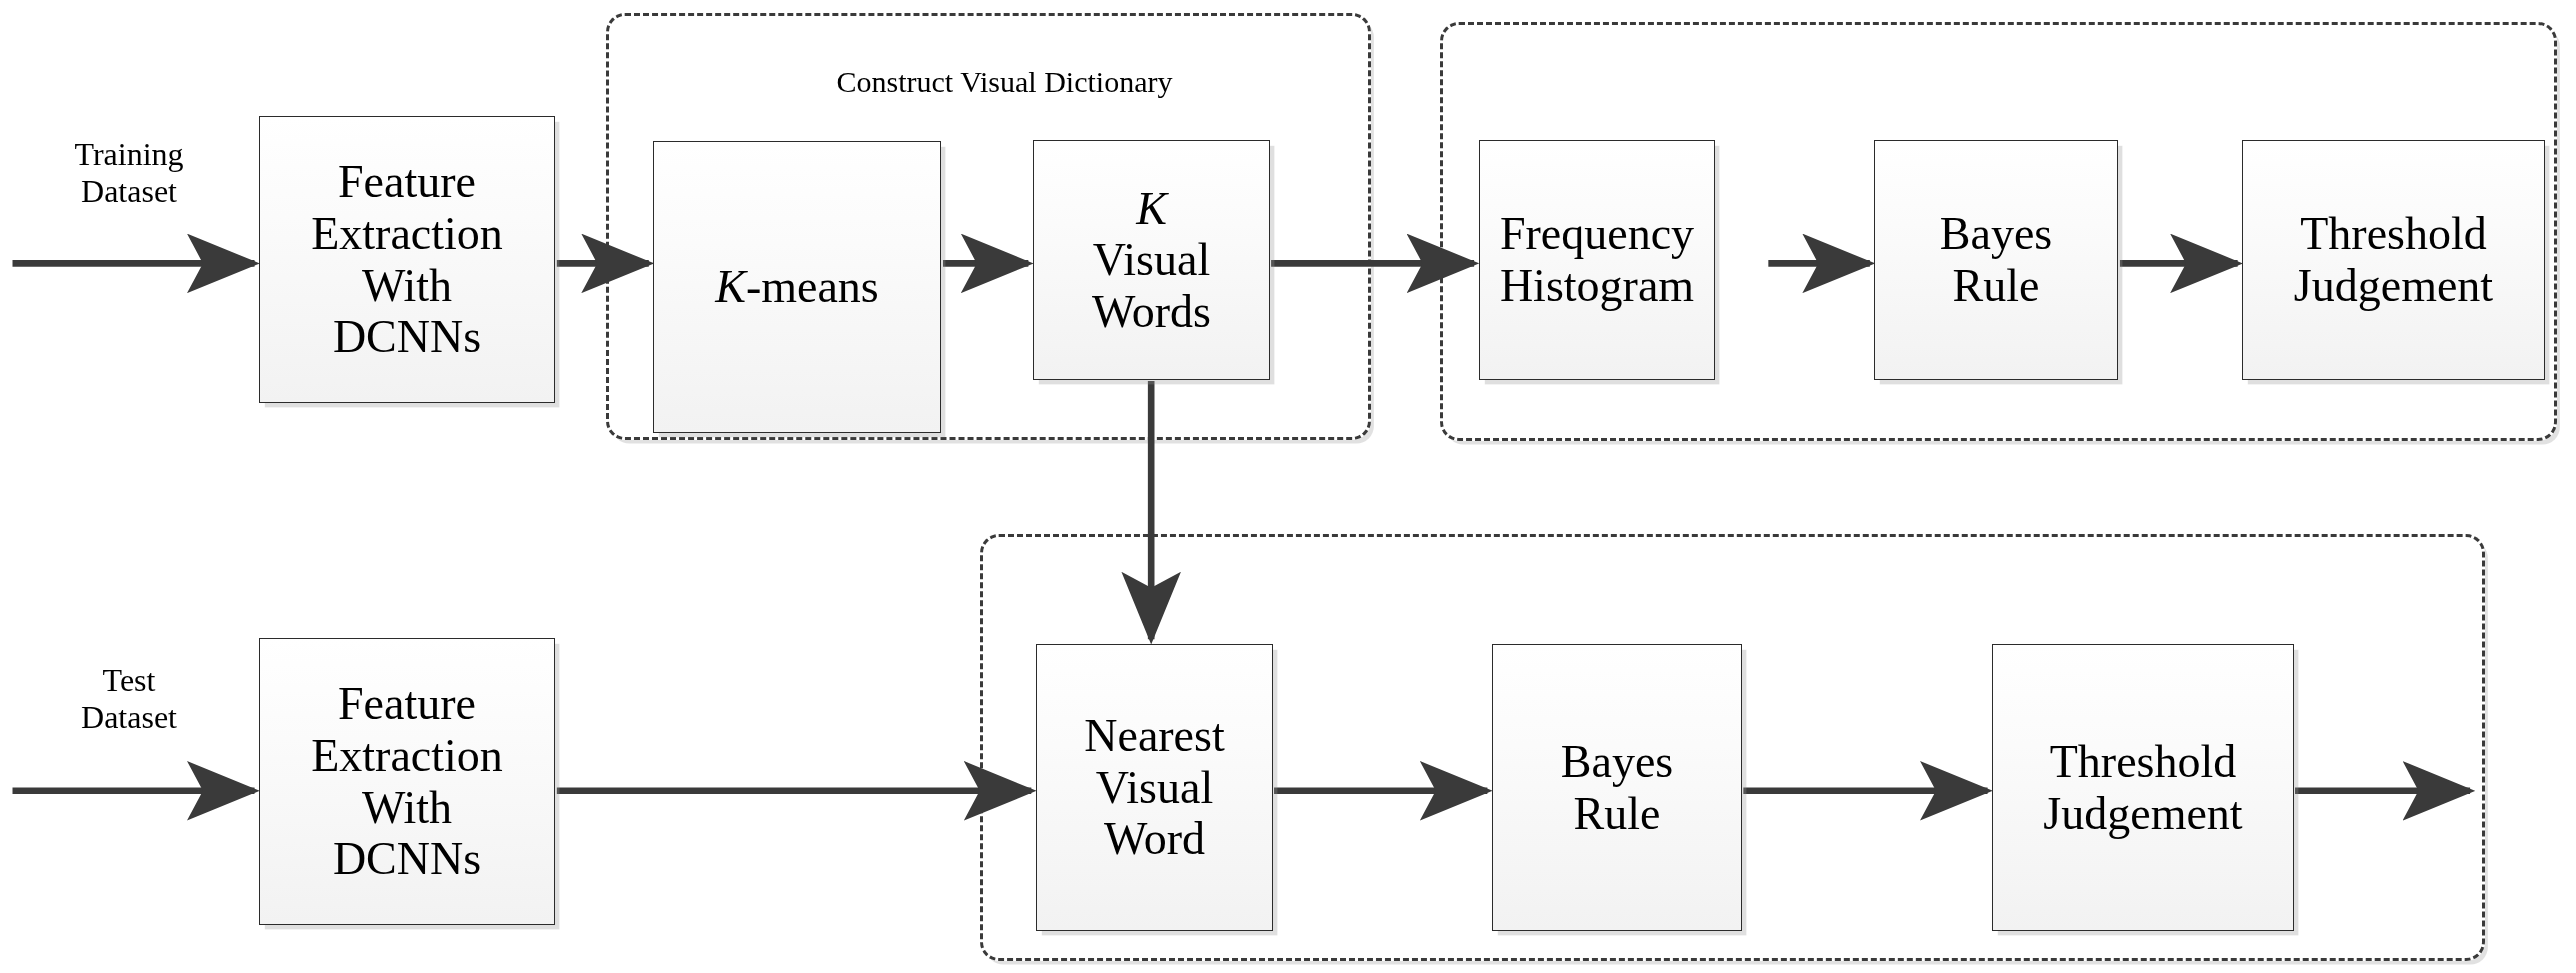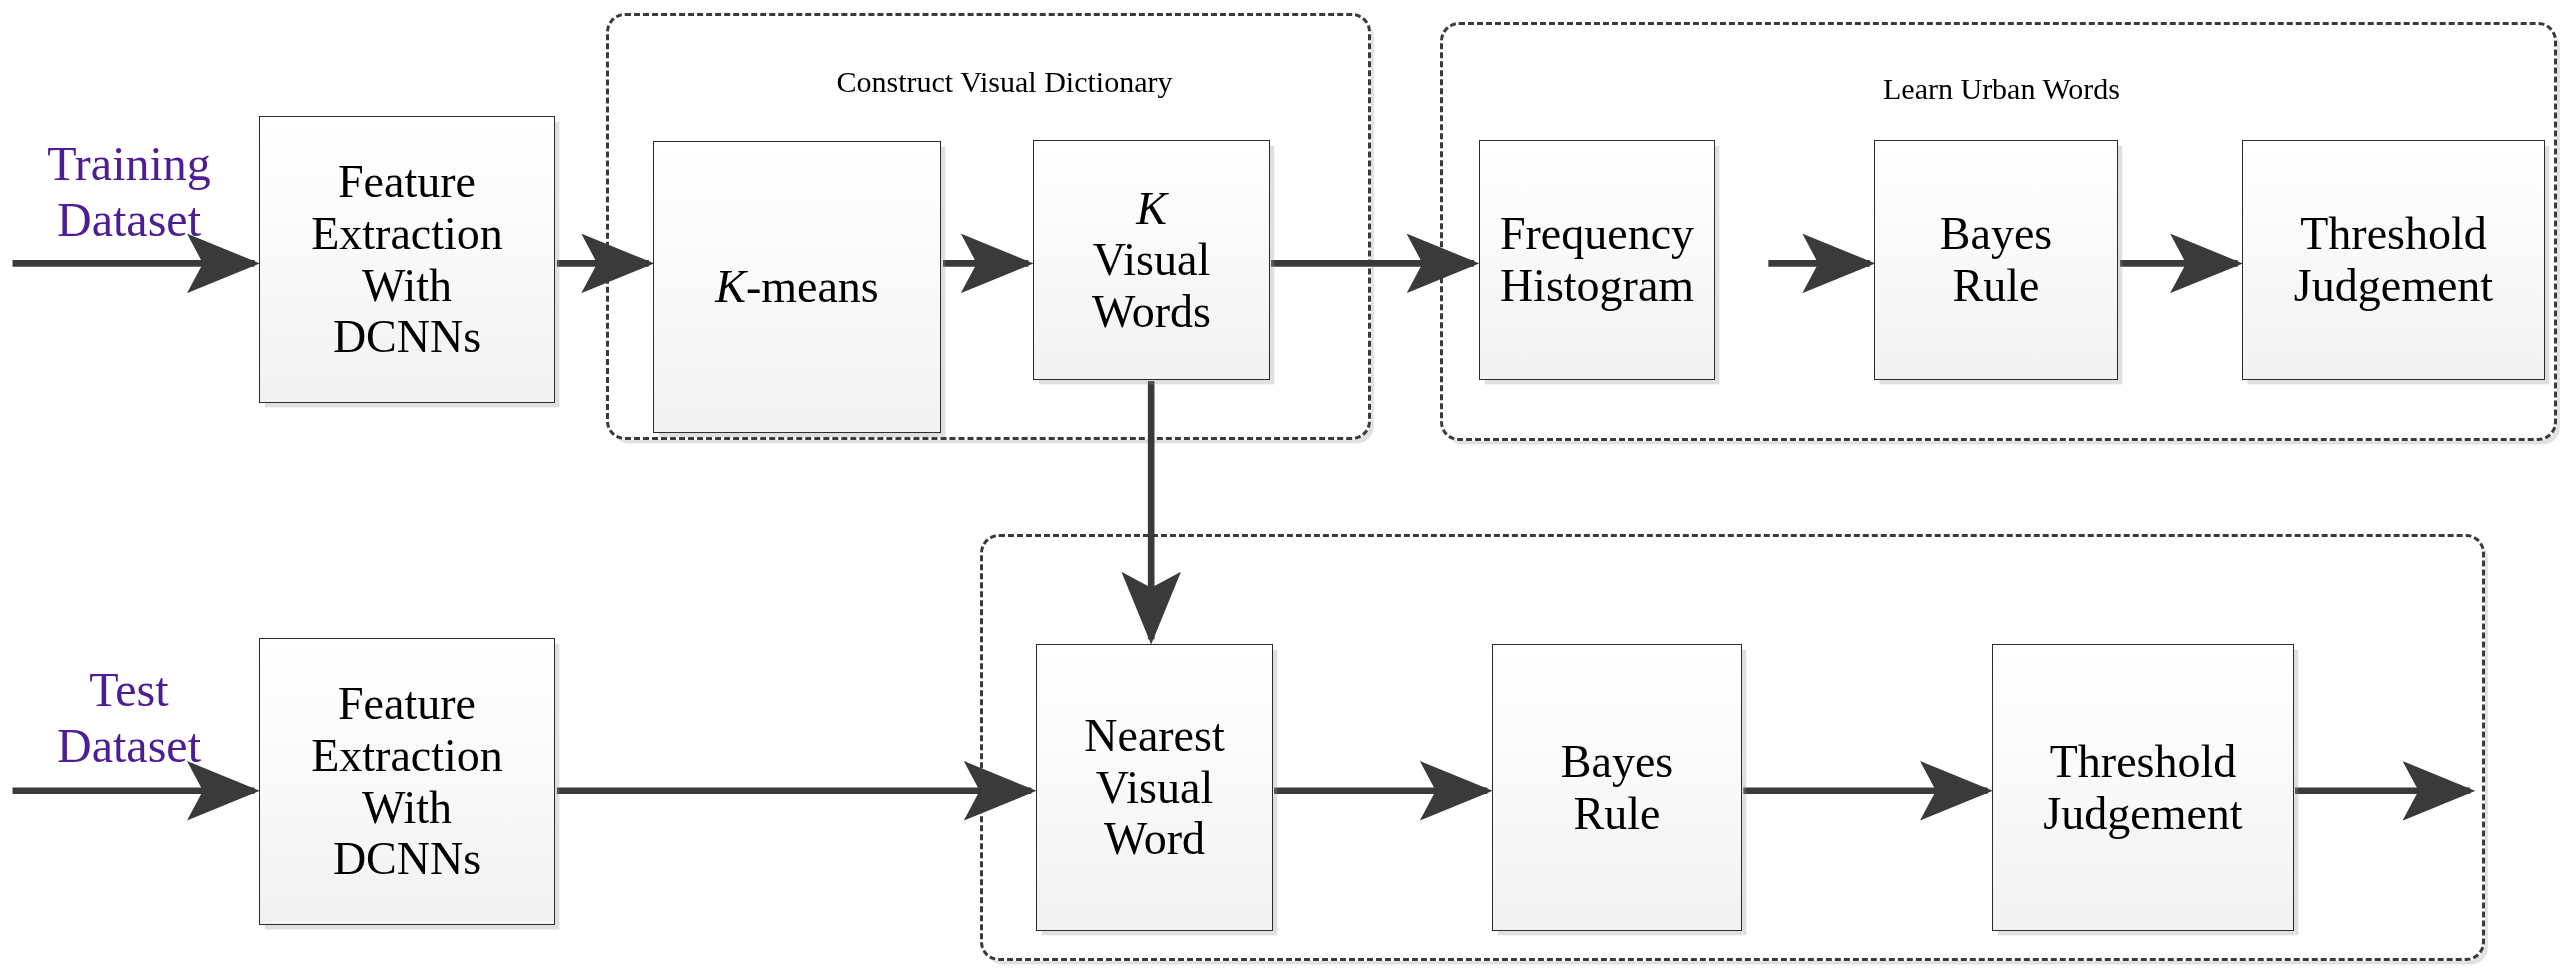--- a/index.html
+++ b/index.html
@@ -53,37 +53,36 @@
   .group-label {
     position: absolute;
     color: #000;
     font-size: 30px;
     white-space: nowrap;
     text-align: center;
   }
   
   .free-label {
     position: absolute;
-    color: #4c1d95;
-    font-size: 48px;
+    color: #000000;
+    font-size: 32px;
     line-height: 1.16;
     text-align: center;
     white-space: pre-line;
   }
 </style>
 </head>
 <body>
 
 <div id="canvas">
 
   <div class="group" style="left:606px; top:13.2px; width:765px; height:427px;"></div>
   <div class="group-label" style="left:769px; top:65px; width:471px;">Construct Visual Dictionary</div>
 
   <div class="group" style="left:1440px; top:22px; width:1117px; height:419px;"></div>
-  <div class="group-label" style="left:1810px; top:72px; width:383px;">Learn Urban Words</div>
 
   <div class="group" style="left:980px; top:534px; width:1505px; height:427px;"></div>
 
   <svg class="layer" viewBox="0 0 3502 1324">
     <defs>
       <marker id="ah" markerWidth="11" markerHeight="9" refX="10.2" refY="4.5" orient="auto" markerUnits="strokeWidth">
         <path d="M0,0 L11,4.5 L0,9 L2.4,4.5 Z" fill="#3a3a3a"></path>
       </marker>
     </defs>
     <g stroke="#3a3a3a" stroke-width="9" fill="none" marker-end="url(#ah)">

